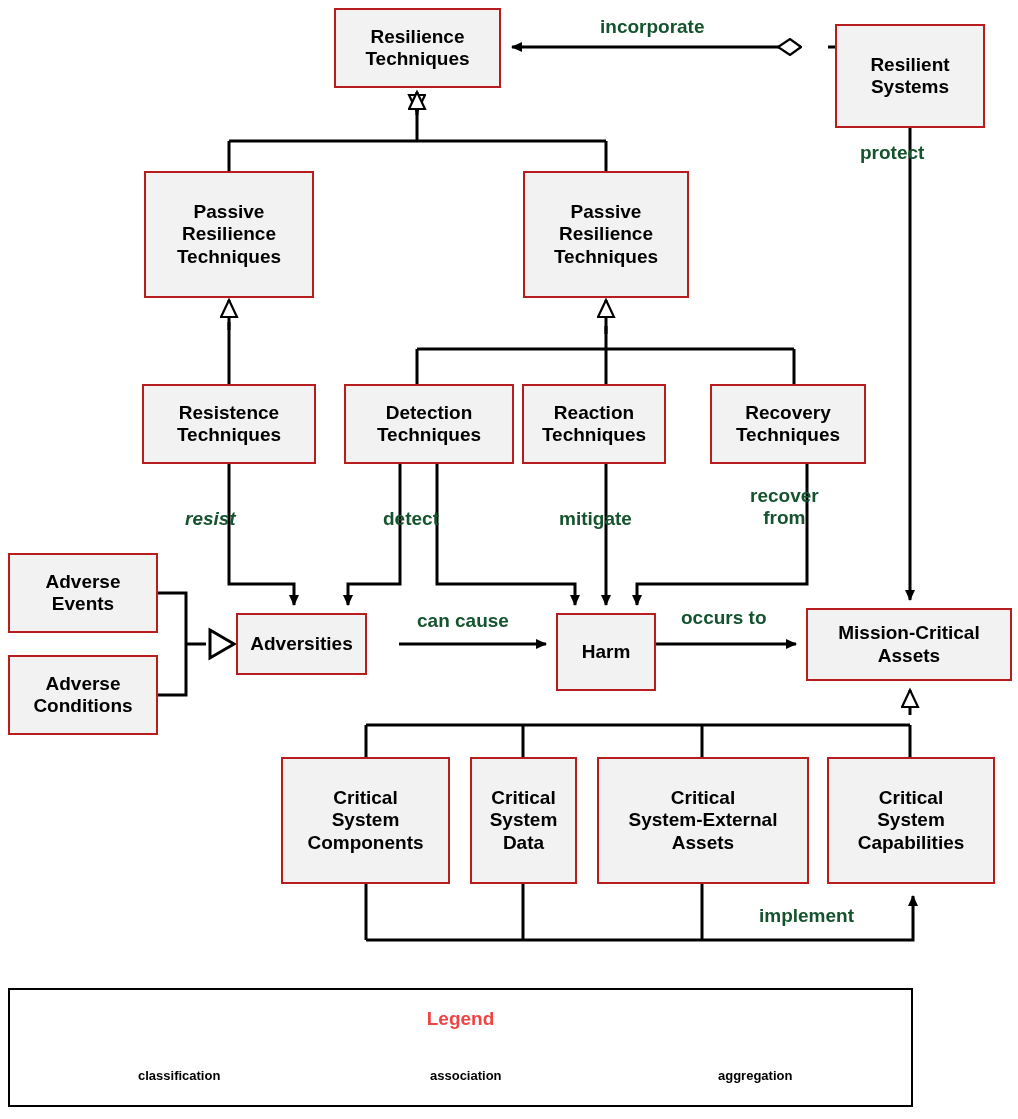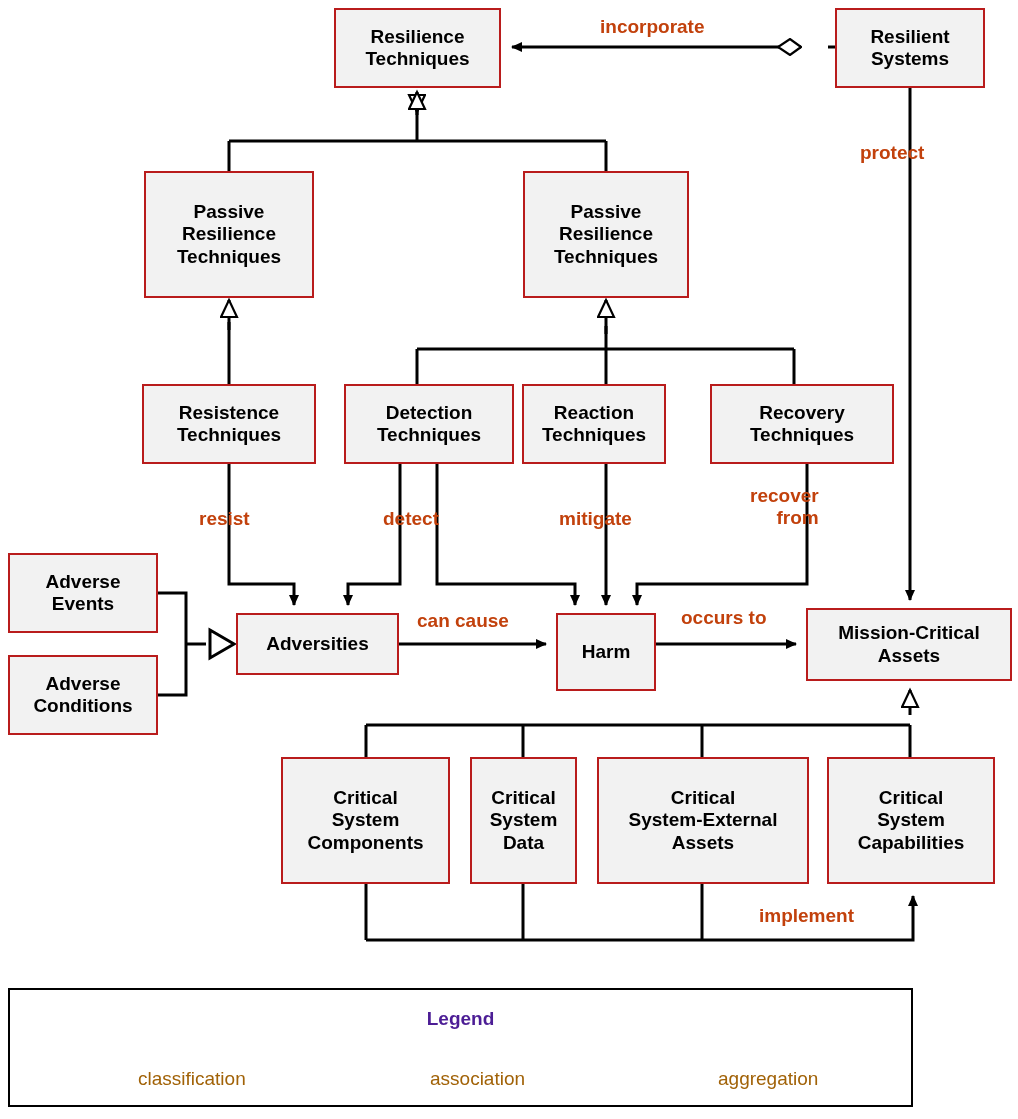--- a/index.html
+++ b/index.html
@@ -29,23 +29,23 @@
     font-weight: bold;
     color: #000000;
     line-height: 1.18;
     white-space: pre-line;
     font-size: 19px;
   }
   .edge-label {
     position: absolute;
     font-weight: bold;
     font-size: 19px;
-    color: #c2410c;
+    color: #14532d;
     white-space: pre-line;
-    text-align: right;
+    text-align: center;
     line-height: 1.15;
   }
   svg.wires {
     position: absolute;
     left: 0;
     top: 0;
     width: 1018px;
     height: 1119px;
     pointer-events: none;
   }
@@ -53,27 +53,27 @@
     position: absolute;
     box-sizing: border-box;
     border: 2px solid #000000;
     background: #ffffff;
   }
   .legend-title {
     position: absolute;
     font-weight: bold;
     font-size: 19px;
     text-align: center;
-    color: #4c1d95;
+    color: #ef4444;
   }
   .legend-label {
     position: absolute;
-    font-weight: normal;
-    font-size: 19px;
-    color: #a16207;
+    font-weight: bold;
+    font-size: 13px;
+    color: #000000;
   }
 </style>
 </head>
 <body>
 
 <div id="canvas">
 
   <svg class="wires" viewBox="0 0 1018 1119">
     <defs>
       <marker id="solidArrow" markerWidth="12" markerHeight="12" refX="10" refY="5" orient="auto" markerUnits="userSpaceOnUse">
@@ -147,60 +147,60 @@
       <path d="M33,1080 L104,1080"></path>
       <path d="M337,1080 L417,1080" marker-end="url(#solidArrow)"></path>
       <path d="M692,1080 L722,1080" marker-end="url(#solidArrow)"></path>
     </g>
     <path d="M104,1064 L130,1080 L104,1096 z" fill="#fff" stroke="#000" stroke-width="3"></path>
     <path d="M650,1080 L668,1066 L688,1080 L668,1094 z" fill="#fff" stroke="#000" stroke-width="3"></path>
   </svg>
 
   <div class="node" style="left:334px;top:8px;width:167px;height:80px;">Resilience
 Techniques</div>
-  <div class="node" style="left:835px;top:8px;width:150px;height:80px;">Resilient
+  <div class="node" style="left:835px;top:24px;width:150px;height:104px;">Resilient
 Systems</div>
   <div class="node" style="left:144px;top:171px;width:170px;height:127px;">Passive
 Resilience
 Techniques</div>
   <div class="node" style="left:523px;top:171px;width:166px;height:127px;">Passive
 Resilience
 Techniques</div>
   <div class="node" style="left:142px;top:384px;width:174px;height:80px;">Resistence
 Techniques</div>
   <div class="node" style="left:332px;top:384px;width:170px;height:80px;margin-left:12px;">Detection
 Techniques</div>
   <div class="node" style="left:522px;top:384px;width:144px;height:80px;">Reaction
 Techniques</div>
-  <div class="node" style="left:710px;top:384px;width:184px;height:80px;">Recovery
+  <div class="node" style="left:710px;top:384px;width:156px;height:80px;">Recovery
 Techniques</div>
   <div class="node" style="left:8px;top:553px;width:150px;height:80px;">Adverse
 Events</div>
   <div class="node" style="left:8px;top:655px;width:150px;height:80px;">Adverse
 Conditions</div>
-  <div class="node" style="left:236px;top:613px;width:163px;height:62px;">Adversities</div>
+  <div class="node" style="left:236px;top:613px;width:131px;height:62px;">Adversities</div>
   <div class="node" style="left:556px;top:613px;width:100px;height:78px;">Harm</div>
   <div class="node" style="left:806px;top:608px;width:206px;height:73px;">Mission-Critical
 Assets</div>
   <div class="node" style="left:281px;top:757px;width:169px;height:127px;">Critical
 System
 Components</div>
   <div class="node" style="left:470px;top:757px;width:107px;height:127px;">Critical
 System
 Data</div>
   <div class="node" style="left:597px;top:757px;width:212px;height:127px;">Critical
 System-External
 Assets</div>
   <div class="node" style="left:827px;top:757px;width:168px;height:127px;">Critical
 System
 Capabilities</div>
 
   <div class="edge-label" style="left:600px;top:16px;">incorporate</div>
   <div class="edge-label" style="left:860px;top:142px;">protect</div>
-  <div class="edge-label" style="left:199px;top:508px;">resist</div>
+  <div class="edge-label" style="left:185px;top:508px;font-style:italic;">resist</div>
   <div class="edge-label" style="left:383px;top:508px;">detect</div>
   <div class="edge-label" style="left:559px;top:508px;">mitigate</div>
   <div class="edge-label" style="left:750px;top:485px;">recover
 from</div>
   <div class="edge-label" style="left:417px;top:610px;">can cause</div>
   <div class="edge-label" style="left:681px;top:607px;">occurs to</div>
   <div class="edge-label" style="left:737px;top:905px;margin-left:22px;">implement</div>
 
   <div class="legend-box" style="left:8px;top:988px;width:905px;height:119px;"></div>
   <div class="legend-title" style="left:8px;top:1008px;width:905px;">Legend</div>

